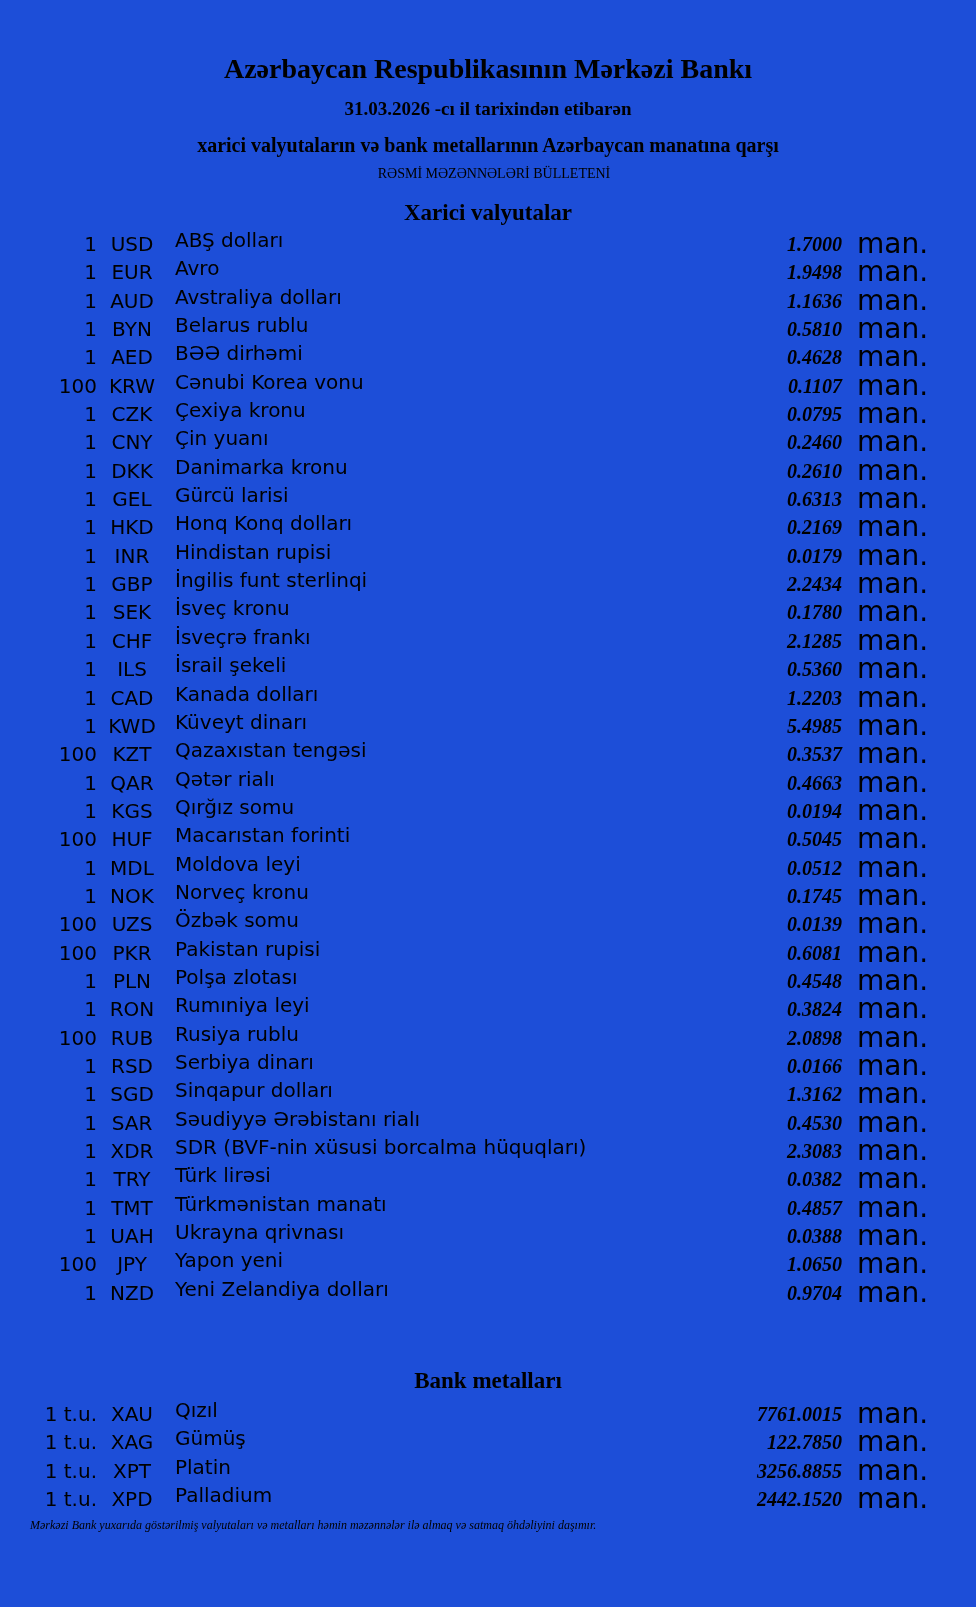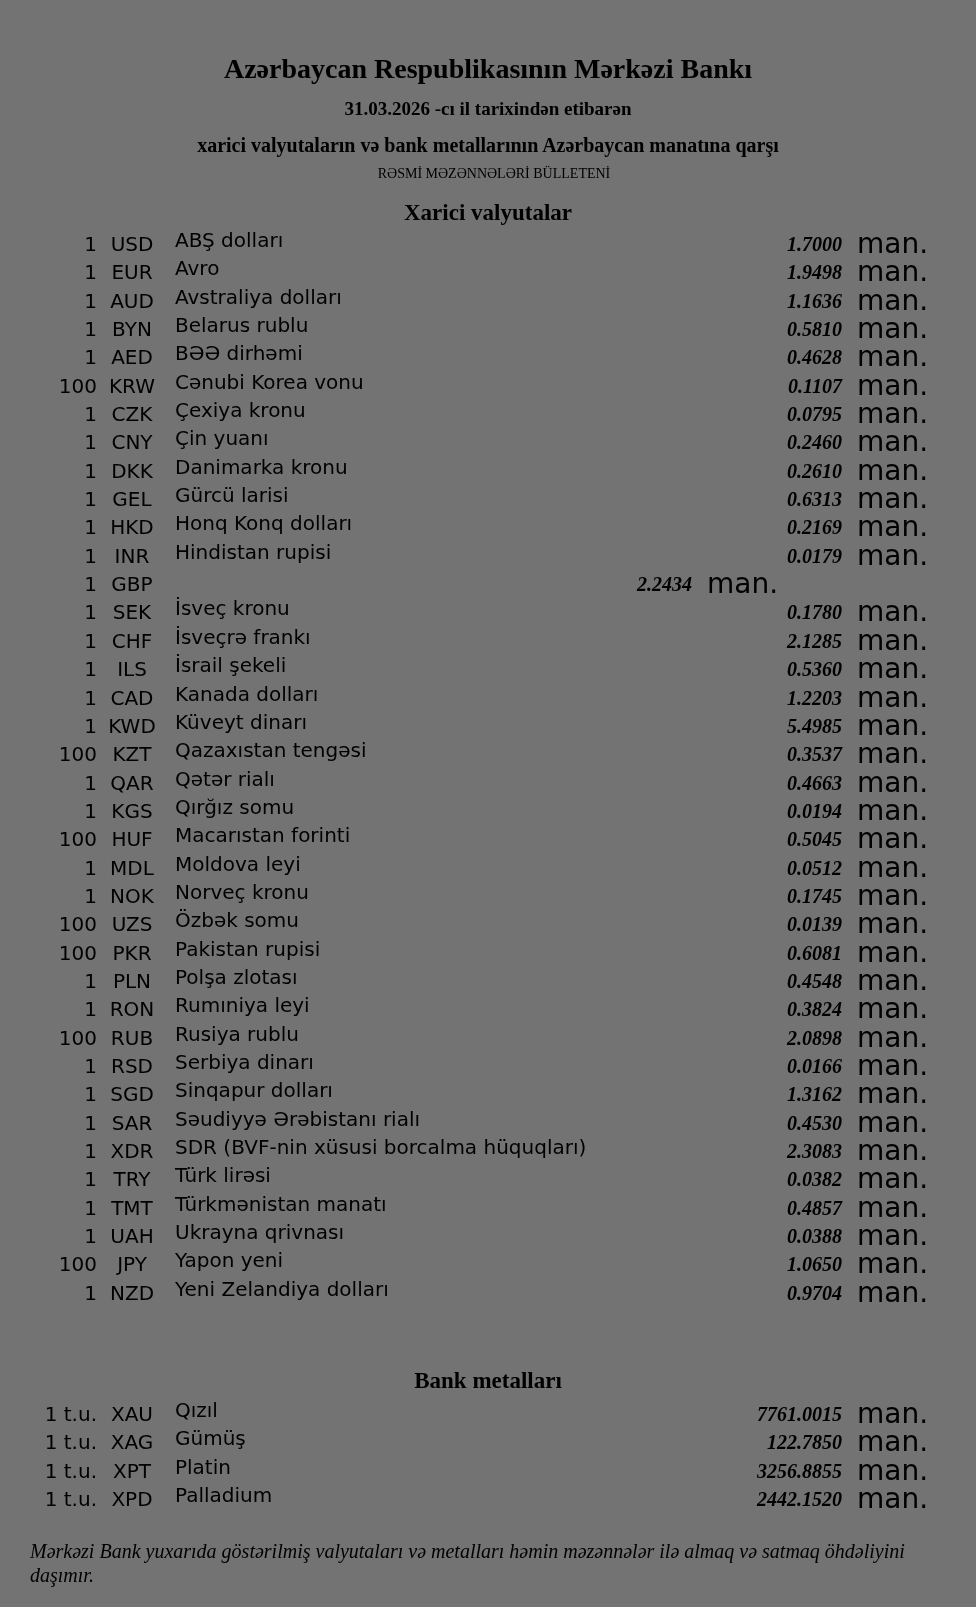--- a/index.html
+++ b/index.html
@@ -2,21 +2,21 @@
 <html><head>
 <meta charset="utf-8">
 <style>
   * { margin: 0; padding: 0; box-sizing: border-box; }
   html, body { background: #ffffff; }
   .page {
     position: relative;
     width: 976px;
     height: 1607px;
     margin: 0 auto;
-    background: #737373;
+    background: #1d4ed8;
     color: #000000;
     overflow: hidden;
   }
   
   .hdr { text-align: center; }
   .bank-title {
     padding-top: 52px;
     font-family: "Liberation Serif", "DejaVu Serif", serif;
     font-weight: bold;
     font-size: 28px;
@@ -87,26 +87,25 @@
     font-style: italic;
     font-size: 20px;
   }
   .unit {
     padding-left: 15px;
     font-family: "DejaVu Sans", "Liberation Sans", sans-serif;
     font-size: 28px;
   }
   
   .disclaimer {
-    margin-top: 26px;
     padding-left: 30px;
     padding-right: 40px;
     font-family: "Liberation Serif", "DejaVu Serif", serif;
     font-style: italic;
-    font-size: 20px;
+    font-size: 12px;
     line-height: 24px;
   }
 </style>
 </head>
 <body>
 
 <div class="page">
 
   <div class="hdr">
     <div class="bank-title">Azərbaycan Respublikasının Mərkəzi Bankı</div>
@@ -211,20 +210,21 @@
         <span class="cell qty">1</span>
         <span class="cell code">INR</span>
         <span class="cell name">Hindistan rupisi</span>
         <span class="cell rate">0.0179</span>
         <span class="cell unit">man.</span>
       </div>
 
       <div class="row">
         <span class="cell qty">1</span>
         <span class="cell code">GBP</span>
+        <span class="cell name">İngilis funt sterlinqi</span>
         <span class="cell rate">2.2434</span>
         <span class="cell unit">man.</span>
       </div>
 
       <div class="row">
         <span class="cell qty">1</span>
         <span class="cell code">SEK</span>
         <span class="cell name">İsveç kronu</span>
         <span class="cell rate">0.1780</span>
         <span class="cell unit">man.</span>

